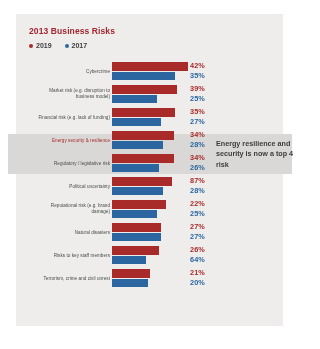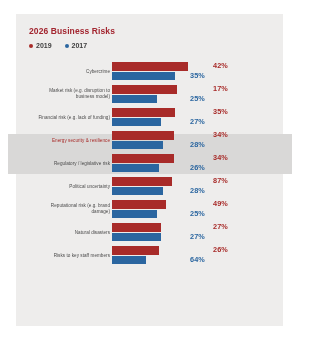--- a/index.html
+++ b/index.html
@@ -123,42 +123,42 @@
     left: 190px;
     top: 1px;
     width: 26px;
   }
   .value {
     font-size: 7.3px;
     font-weight: bold;
     line-height: 9.6px;
     letter-spacing: 0.1px;
   }
-  .value.red { color: #a82b29; margin-left: 23px; }
+  .value.red { color: #a82b29; }
   .value.blue { color: #2b66a0; }
   .annotation {
     position: absolute;
     left: 216px;
     top: 139px;
     width: 78px;
     font-size: 7.2px;
     line-height: 10.4px;
     font-weight: bold;
     color: #3c3c3c;
   }
 </style>
 </head>
 <body>
 
 <div class="figure">
 
   <div class="panel"></div>
   <div class="highlight-band"></div>
 
-  <div class="chart-title">2026 Business Risks</div>
+  <div class="chart-title">2013 Business Risks</div>
 
   <div class="legend">
     <div class="legend-item">
       <span class="legend-dot y2019"></span>
       <span class="legend-label">2019</span>
     </div>
     <div class="legend-item">
       <span class="legend-dot y2017"></span>
       <span class="legend-label">2017</span>
     </div>
@@ -183,21 +183,21 @@
     <div class="row">
       <div class="row-label">
         <span>Market risk (e.g. disruption to</span><br>
         <span>business model)</span>
       </div>
       <div class="bars">
         <span class="bar red" style="width: 65.14px;"></span>
         <span class="bar blue" style="width: 45.24px;"></span>
       </div>
       <div class="values">
-        <div class="value red">17%</div>
+        <div class="value red">39%</div>
         <div class="value blue">25%</div>
       </div>
     </div>
 
     <div class="row">
       <div class="row-label">
         <span>Financial risk (e.g. lack of funding)</span>
       </div>
       <div class="bars">
         <span class="bar red" style="width: 63.33px;"></span>
@@ -254,21 +254,21 @@
     <div class="row">
       <div class="row-label">
         <span>Reputational risk (e.g. brand</span><br>
         <span>damage)</span>
       </div>
       <div class="bars">
         <span class="bar red" style="width: 54.29px;"></span>
         <span class="bar blue" style="width: 45.24px;"></span>
       </div>
       <div class="values">
-        <div class="value red">49%</div>
+        <div class="value red">22%</div>
         <div class="value blue">25%</div>
       </div>
     </div>
 
     <div class="row">
       <div class="row-label">
         <span>Natural disasters</span>
       </div>
       <div class="bars">
         <span class="bar red" style="width: 48.86px;"></span>
@@ -287,17 +287,31 @@
       <div class="bars">
         <span class="bar red" style="width: 47.05px;"></span>
         <span class="bar blue" style="width: 34.38px;"></span>
       </div>
       <div class="values">
         <div class="value red">26%</div>
         <div class="value blue">64%</div>
       </div>
     </div>
 
+    <div class="row">
+      <div class="row-label">
+        <span>Terrorism, crime and civil unrest</span>
+      </div>
+      <div class="bars">
+        <span class="bar red" style="width: 38px;"></span>
+        <span class="bar blue" style="width: 36.19px;"></span>
+      </div>
+      <div class="values">
+        <div class="value red">21%</div>
+        <div class="value blue">20%</div>
+      </div>
+    </div>
 
   </div>
 
+  <div class="annotation">Energy resilience and security is now a top 4 risk</div>
 
 </div>
 
 </body></html>

